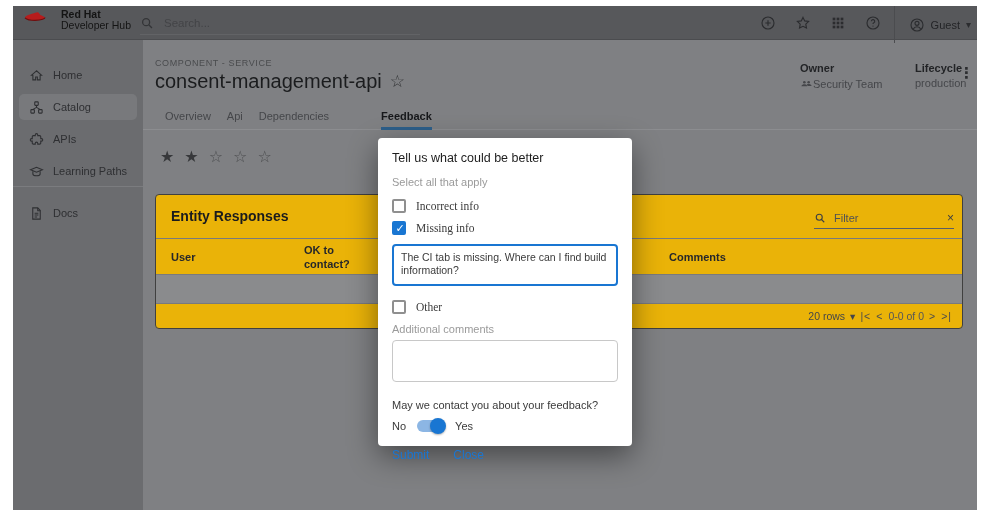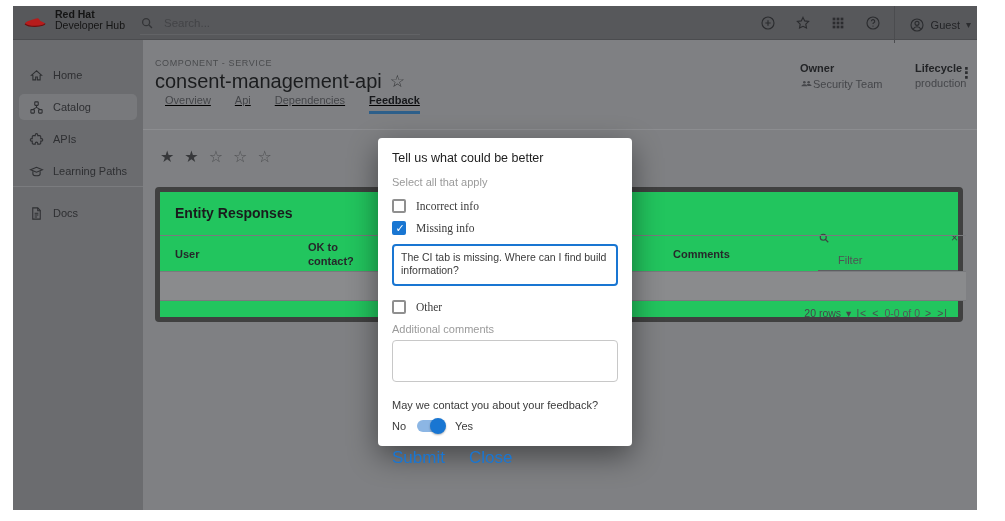--- a/index.html
+++ b/index.html
@@ -7,21 +7,21 @@
   body {
     width:1005px; height:521px; overflow:hidden; position:relative;
     background:#ffffff;
     font-family:"Liberation Sans","DejaVu Sans",sans-serif;
     -webkit-font-smoothing:antialiased;
   }
   .app { position:absolute; left:13px; top:6px; width:964px; height:504px; background:#7f8083; overflow:hidden; }
 
   
   .topbar { position:absolute; left:0; top:0; width:964px; height:34px; background:#57585b; border-bottom:1px solid #4b4c4f; z-index:3; }
-  .logo { position:absolute; left:10px; top:3px; display:flex; align-items:flex-end; gap:8px; }
+  .logo { position:absolute; left:10px; top:3px; display:flex; align-items:flex-start; gap:14px; }
   .logo-text { line-height:11px; font-size:10.5px; color:#141414; }
   .logo-text .l1 { font-weight:bold; }
   .tb-search { position:absolute; left:127px; top:0; height:34px; display:flex; align-items:center; gap:8px; width:282px; }
   .tb-search svg { width:14px; height:14px; color:#333437; }
   .tb-search input { background:transparent; border:none; outline:none; font-size:11.5px; color:#3c3d40; width:230px; font-family:inherit; }
   .tb-search input::placeholder { color:#434447; opacity:1; }
   .tb-search-underline { position:absolute; left:0; top:28px; width:280px; height:1px; background:#626366; }
   .tb-icons { position:absolute; right:96px; top:0; height:34px; display:flex; align-items:center; gap:19px; }
   .tb-icons .icn { width:16px; height:16px; color:#2b2c2f; display:flex; align-items:center; justify-content:center; cursor:pointer; }
   .tb-icons .icn svg { width:16px; height:16px; }
@@ -44,38 +44,38 @@
   .page-title .fav { font-size:17px; color:#333437; font-weight:400; cursor:pointer; }
   .meta { position:absolute; top:56px; z-index:1; }
   .meta .m-label { font-size:11px; font-weight:bold; color:#222326; }
   .meta .m-value { margin-top:3px; font-size:11px; color:#45464a; display:flex; align-items:center; }
   .meta .m-value svg { width:13px; height:13px; color:#45464a; }
   .meta.owner { left:787px; }
   .meta.lifecycle { left:902px; }
   .kebab { position:absolute; left:946px; top:58px; font-size:15px; font-weight:bold; color:#2c2d30; letter-spacing:0; z-index:1; cursor:pointer; }
 
   
-  .tabs { position:absolute; left:152px; top:88px; display:flex; gap:24px; z-index:1;text-decoration:underline; }
+  .tabs { position:absolute; left:152px; top:104px; display:flex; gap:16px; z-index:1; }
   .tab { font-size:11px; color:#45464a; padding-bottom:8px; position:relative; cursor:pointer; }
-  .tab.active { color:#17181b; font-weight:bold; }
+  .tab.active { color:#17181b; font-weight:bold;margin-left:36px; }
   .tab.active::after { content:""; position:absolute; left:0; right:0; bottom:0; height:3px; background:#2d5f8a; }
   .tabs-divider { position:absolute; left:130px; top:123px; width:834px; height:1px; background:#8c8d90; }
 
   
   .rating { position:absolute; left:147px; top:142px; display:flex; gap:10px; z-index:1; }
   .rating .star { font-size:16px; line-height:18px; color:#4e4f52; cursor:pointer; }
   .rating .star.filled { color:#37383b; }
 
   
-  .card { position:absolute; left:142px; top:181px; width:808px; height:135px; background:#22c55e; border:5px solid #404040; border-radius:4px; z-index:1; }
+  .card { position:absolute; left:142px; top:188px; width:808px; height:135px; background:#eab308; border:1px solid #404040; border-radius:4px; z-index:1; }
   .card-title { position:absolute; left:15px; top:13px; font-size:14px; font-weight:bold; color:#1a1b1d; }
   .filter { position:absolute; left:658px; top:16px; width:140px; }
   .filter-row { display:flex; align-items:center; gap:6px; }
   .filter-row svg { width:12px; height:12px; color:#3e3f43; flex:none; }
-  .filter-row input { background:transparent; border:none; outline:none; width:100px; font-size:11px; color:#4a4b4e; font-family:inherit;margin-top:45px; }
+  .filter-row input { background:transparent; border:none; outline:none; width:100px; font-size:11px; color:#4a4b4e; font-family:inherit; }
   .filter-row input::placeholder { color:#505154; opacity:1; }
   .filter-row .clear { margin-left:auto; font-size:12px; color:#3e3f43; cursor:pointer; }
   .filter-underline { margin-top:3px; height:1px; background:#5d5e61; }
   .thead { position:absolute; left:0; top:43px; width:806px; height:37px; border-top:1px solid #797a7d; border-bottom:1px solid #797a7d; }
   .th { position:absolute; font-size:11px; font-weight:bold; color:#26272a; line-height:14px; }
   .th.c-user { left:15px; top:11px; }
   .th.c-contact { left:148px; top:4px; width:60px; }
   .th.c-comments { left:513px; top:11px; }
   .trow-empty { position:absolute; left:0; top:80px; width:806px; height:29px; background:#8a8b8d; border-bottom:1px solid #797a7d; }
   .pagination { position:absolute; right:10px; top:109px; height:24px; display:flex; align-items:center; gap:5px; font-size:10.5px; color:#45464a; }
@@ -99,21 +99,21 @@
   .add-label { font-size:11px; color:#9a9a9a; margin-top:5px; }
   .comments-box { width:226px; height:42px; margin-top:5px; border:1px solid #c8c8c8; border-radius:4px;
                   padding:5px 7px; font-size:10.5px; color:#3a3a3a; resize:none; outline:none; font-family:inherit; background:#fff; }
   .contact-q { font-size:11px; color:#3a3a3a; margin-top:13px; }
   .toggle-row { display:flex; align-items:center; gap:11px; margin-top:9px; }
   .toggle-row .t-lbl { font-size:11px; color:#3a3a3a; }
   .switch { position:relative; width:27px; height:12px; background:#8cb6e4; border-radius:6px; cursor:pointer; }
   .switch .knob { position:absolute; right:-2px; top:-2px; width:16px; height:16px; border-radius:50%; background:#1976d2;
                   box-shadow:0 1px 2px rgba(0,0,0,.3); }
   .modal-actions { display:flex; gap:24px; margin-top:16px; }
-  .modal-actions .btn { font-size:17px; font-weight:500; color:#1976d2; cursor:pointer; }
+  .modal-actions .btn { font-size:12px; font-weight:500; color:#1976d2; cursor:pointer; }
 </style>
 </head>
 <body>
 
 <div class="app">
 
   <div class="topbar">
     <div class="logo">
       <svg width="24" height="16" viewBox="0 0 32 20">
         <path d="M19.5 3.5c-2.6 0-3.8 1-6.4 1.9L7 7.4C4.7 8.1 2.6 9.4 2.6 11.3c0 0 3.8 3.2 13.4 3.2s13.4-2.6 13.4-3.7c-.5-1.6-4.3-2.6-6.3-3.6l-1.6-2.3c-.5-.8-1.2-1.4-2-1.4z" fill="#b71c1c"></path>

